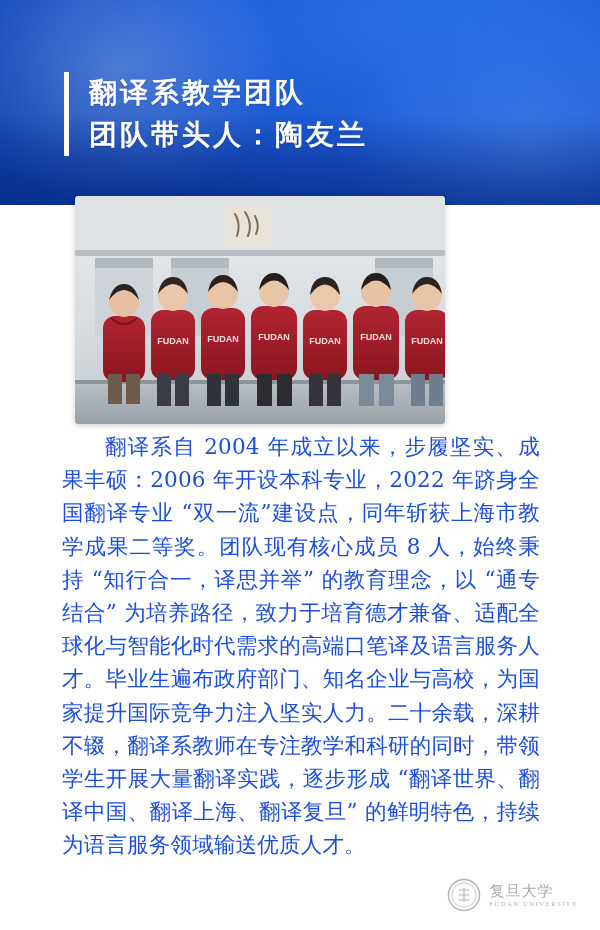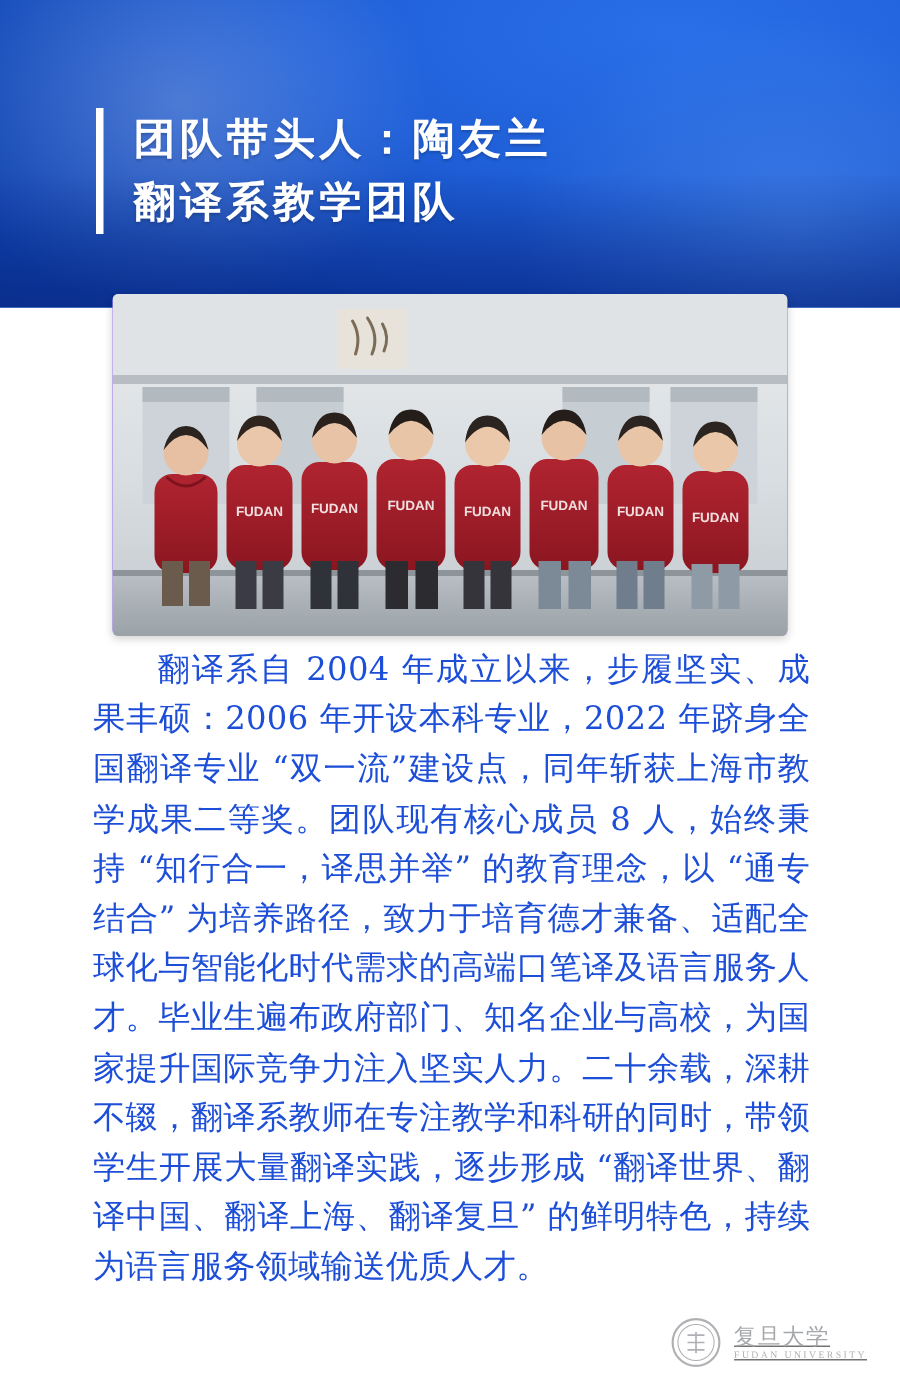--- a/index.html
+++ b/index.html
@@ -79,26 +79,26 @@
     letter-spacing: 3px;
     white-space: nowrap;
     text-shadow: 0 1px 2px rgba(0,0,0,0.20);
   }
 
   
   .photo-wrap {
     position: absolute;
     left: 75px;
     top: 196px;
-    width: 450px;
+    width: 370px;
     height: 228px;
     border-radius: 4px;
     overflow: hidden;
     box-shadow: 0 2px 6px rgba(0,0,0,0.18);
-    background: #8b5cf6;
+    background: #f97316;
   }
   .photo-svg { display: block; }
 
   
   .body-text {
     position: absolute;
     left: 62px;
     top: 430px;
     width: 478px;
     color: #1d4ed8;
@@ -113,21 +113,20 @@
 
   
   .footer-logo {
     position: absolute;
     right: 22px;
     bottom: 18px;
     display: flex;
     align-items: center;
     gap: 8px;
     opacity: 0.55;
-    text-decoration: underline;
   }
   .footer-seal {
     width: 34px;
     height: 34px;
     flex: 0 0 auto;
   }
   .footer-names {
     display: flex;
     flex-direction: column;
     justify-content: center;
@@ -150,22 +149,22 @@
 <body>
 
 <div class="page">
 
   <div class="header-banner">
     <div class="banner-glow-a"></div>
     <div class="banner-glow-b"></div>
     <div class="banner-shade"></div>
 
     <div class="title-block">
+      <div class="title-line">翻译系教学团队</div>
       <div class="title-line">团队带头人：陶友兰</div>
-      <div class="title-line">翻译系教学团队</div>
     </div>
   </div>
 
   <div class="photo-wrap">
     <svg class="photo-svg" width="450" height="228" viewBox="0 0 450 228" xmlns="http://www.w3.org/2000/svg">
       <defs>
         <linearGradient id="bgwall" x1="0" y1="0" x2="0" y2="1">
           <stop offset="0%" stop-color="#e9ecee"></stop>
           <stop offset="55%" stop-color="#d8dde1"></stop>
           <stop offset="100%" stop-color="#c3c9ce"></stop>

